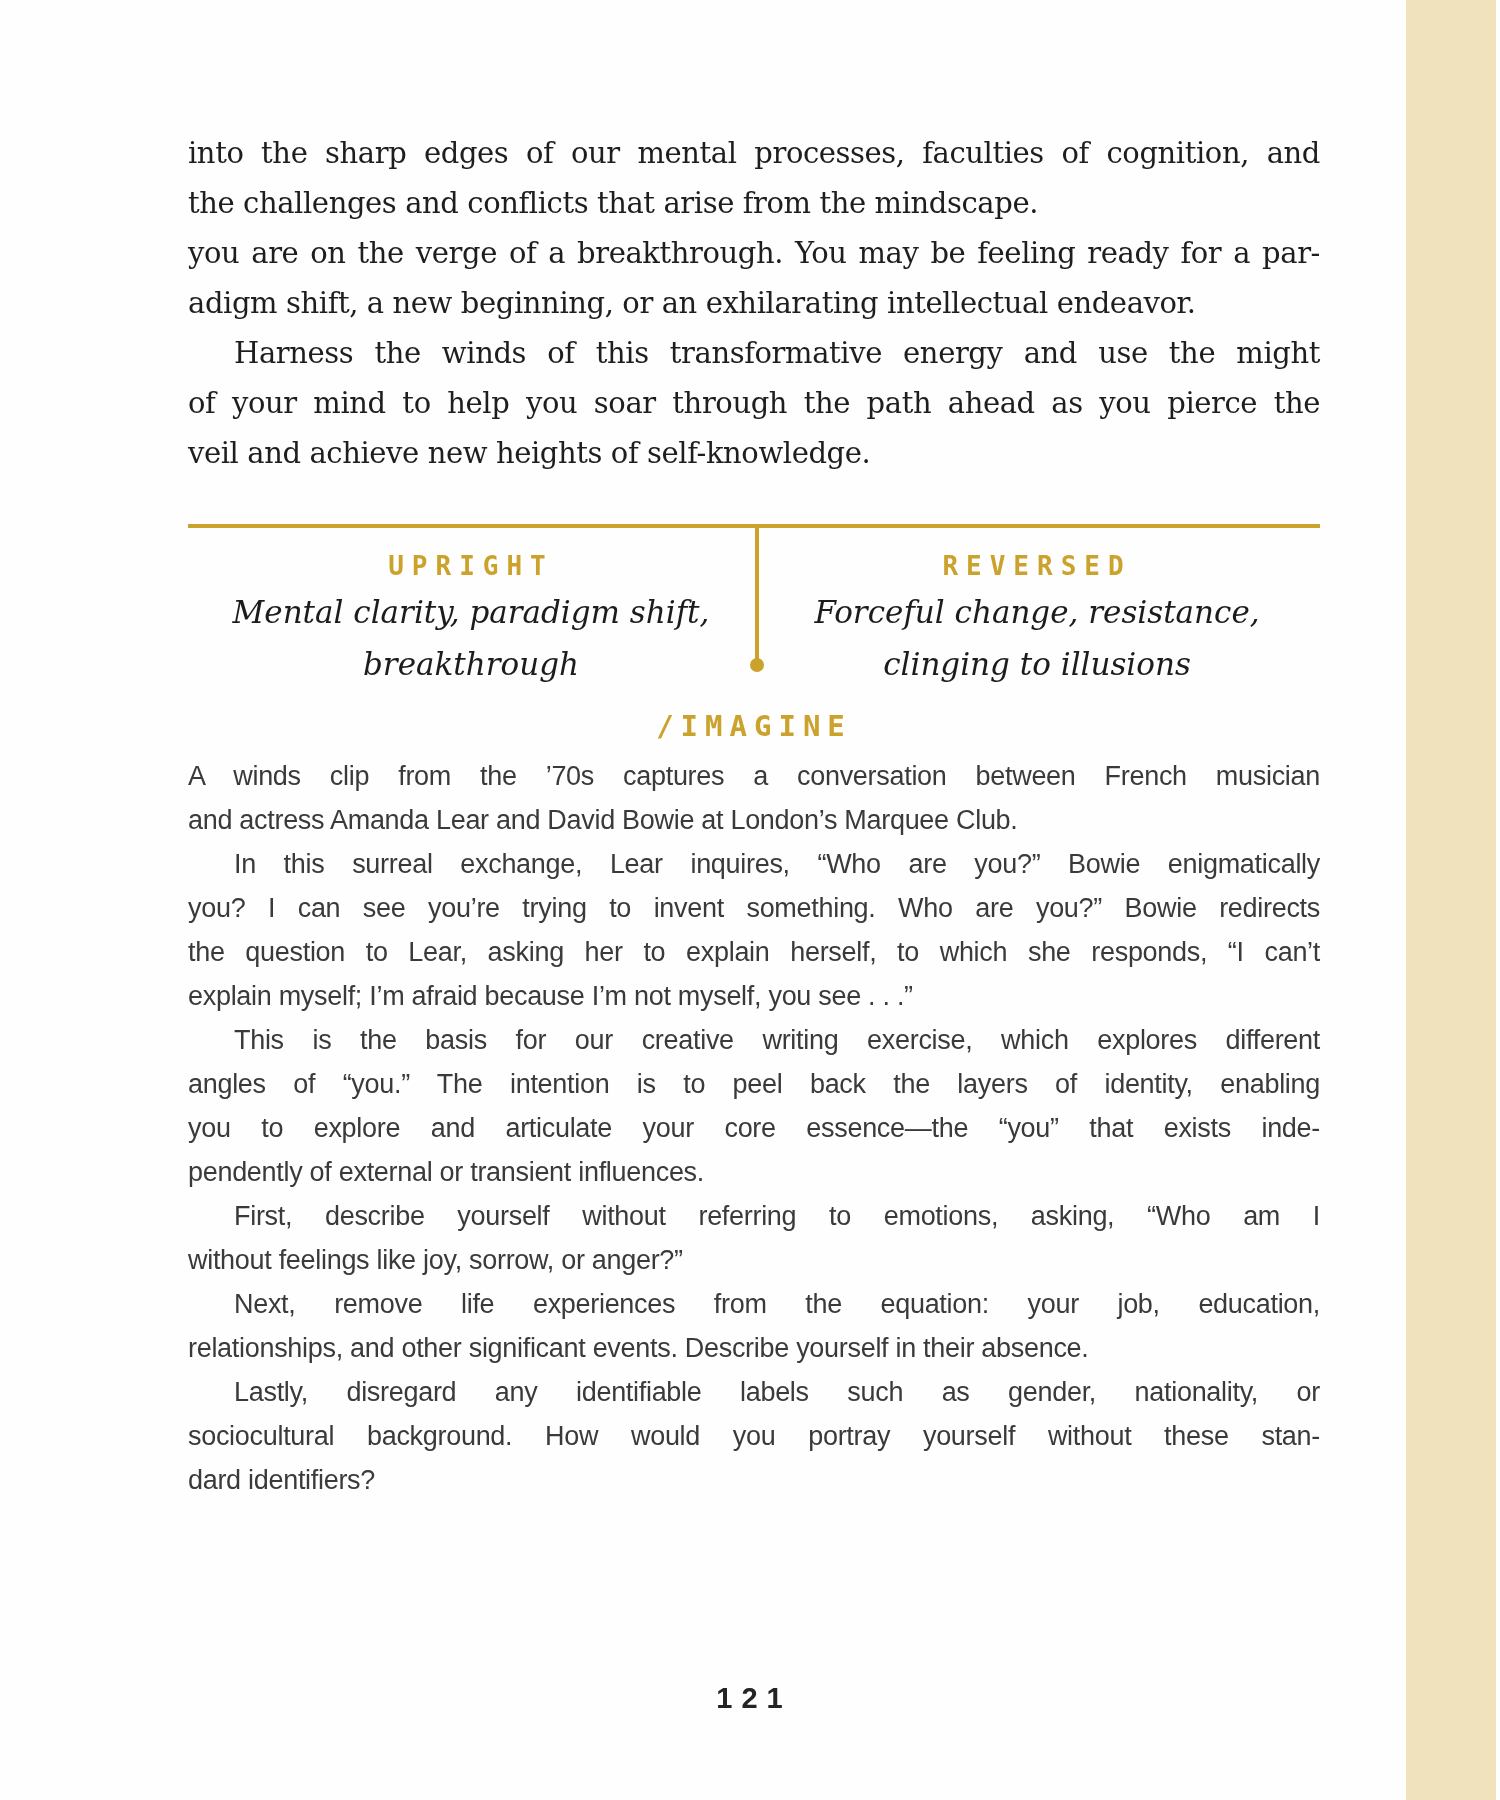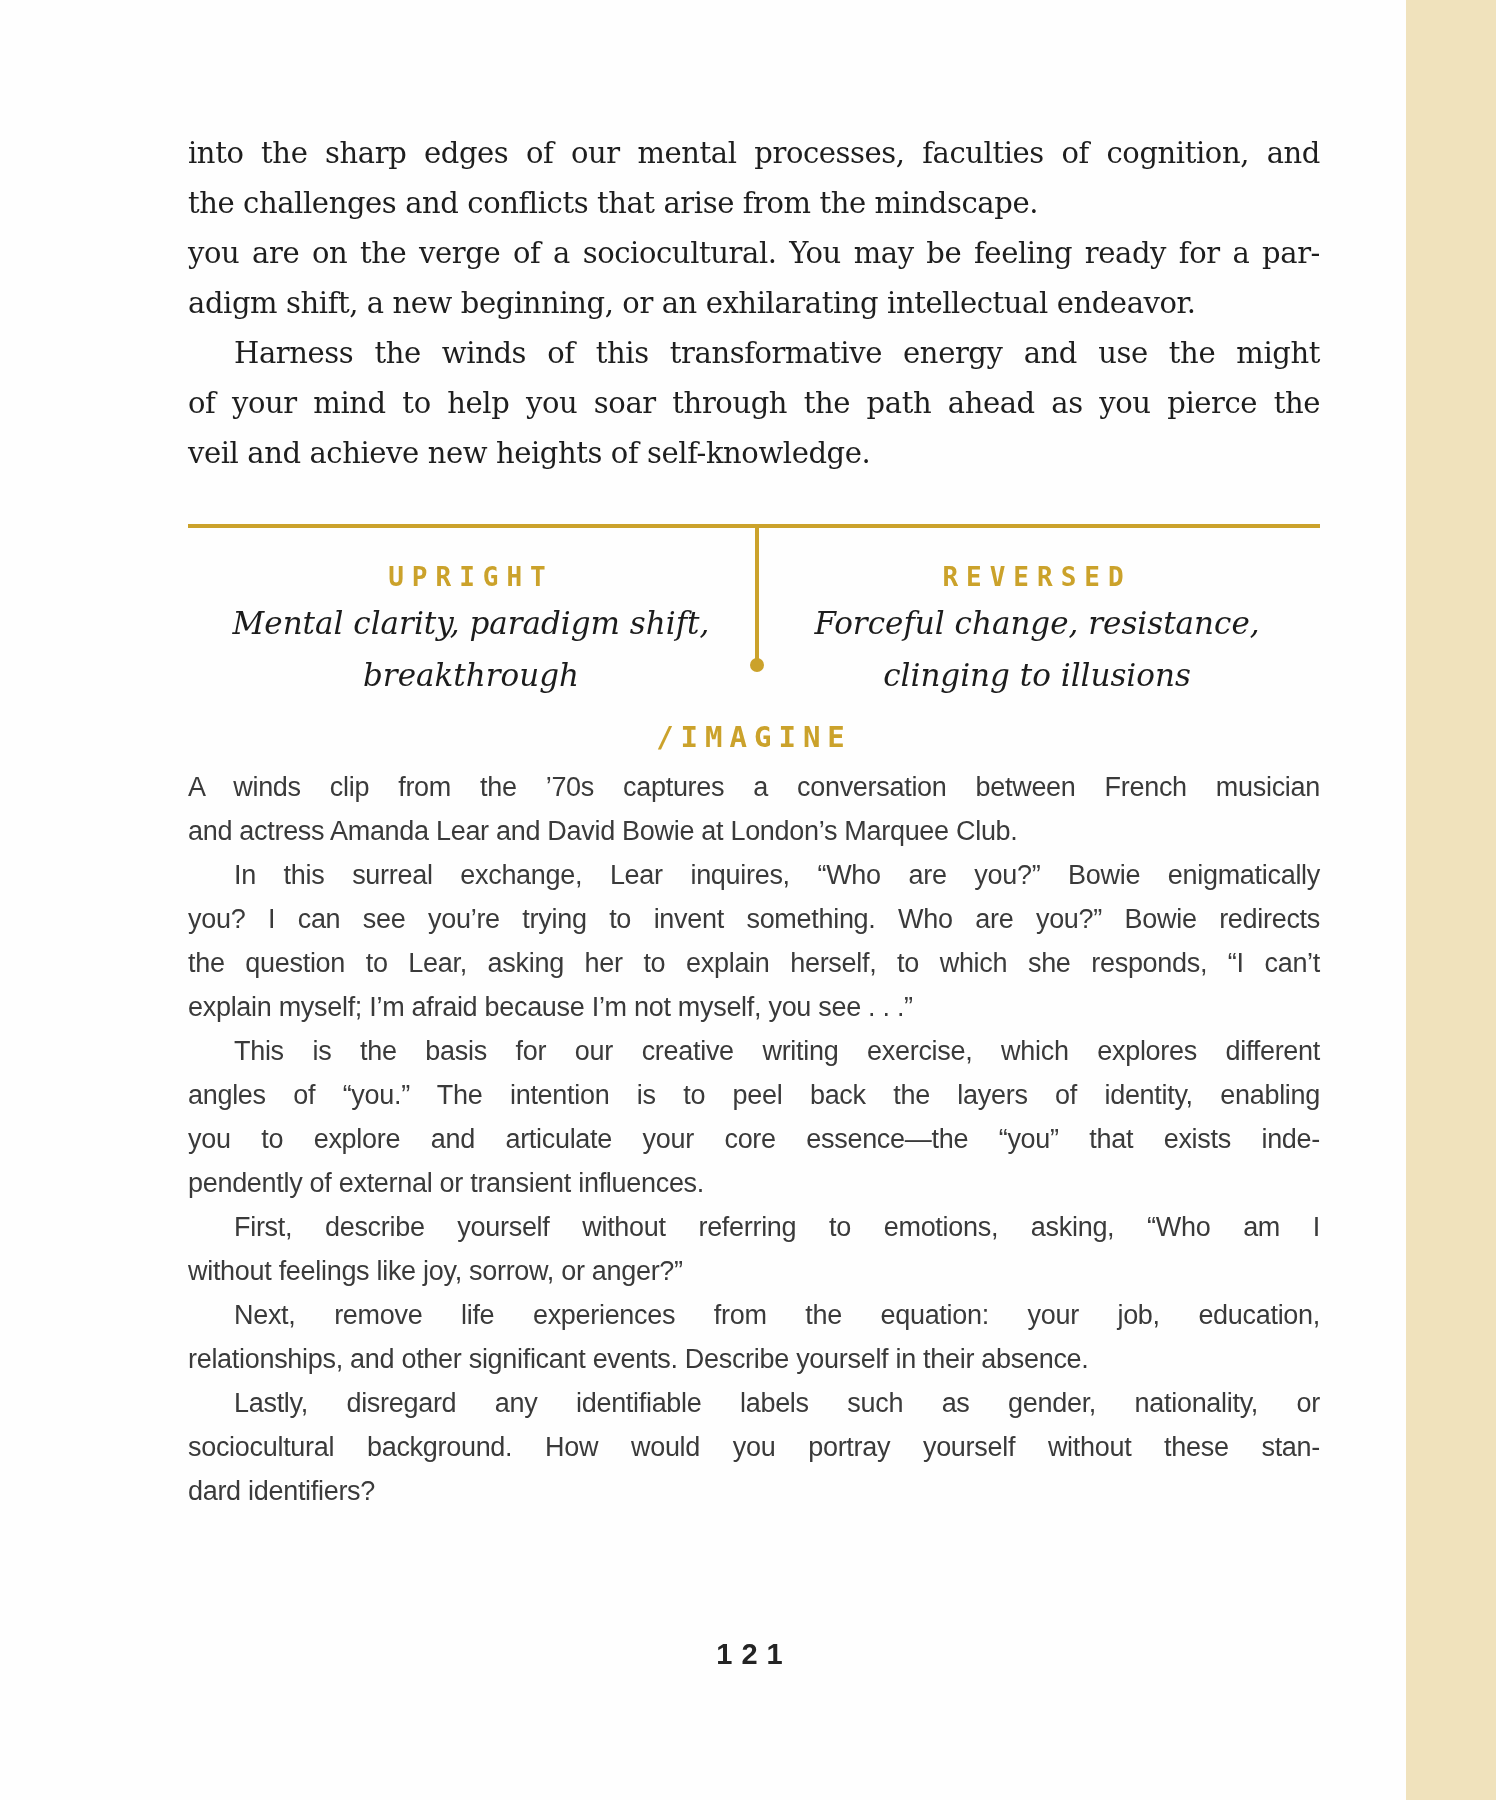--- a/index.html
+++ b/index.html
@@ -22,21 +22,21 @@
   .serif-block .ln{
     font-size:29px;line-height:50px;letter-spacing:-0.4px;
     white-space:pre;color:#1e1e1e;
   }
   .serif-block .ln.just{white-space:normal;text-align:justify;text-align-last:justify;}
   .serif-block .ln.last{white-space:normal;text-align:left;}
   .ln.indent{text-indent:46px;}
   
   .meanings{position:relative;margin-top:46px;}
   .rule-h{height:4px;background:var(--gold,#cba22b);}
-  .cols{display:flex;padding-top:33px;}
+  .cols{display:flex;padding-top:22px;}
   .col{width:566px;text-align:center;}
   .col.right{width:566px;}
   .m-head{
     font-family:"DejaVu Sans Mono", monospace;font-weight:bold;
     font-size:26px;line-height:32px;letter-spacing:8px;
     color:var(--gold,#cba22b);
   }
   .m-lines{margin-top:6px;}
   .m-lines .ln{
     font-style:italic;font-size:31px;line-height:44px;color:#1c1c1c;margin-top:8px;
@@ -59,39 +59,39 @@
   .sans-block .ln{
     font-family:"Liberation Sans", sans-serif;
     font-size:27px;line-height:44px;letter-spacing:-0.3px;
     color:#3a3a3a;white-space:pre;
   }
   .sans-block .ln.just{white-space:normal;text-align:justify;text-align-last:justify;}
   .sans-block .ln.last{white-space:normal;text-align:left;}
   .sans-block .ln.indent{text-indent:46px;}
   
   .pagenum{
-    position:absolute;left:188px;top:1638px;width:1132px;
+    position:absolute;left:188px;top:1682px;width:1132px;
     text-align:center;
     font-family:"Liberation Sans", sans-serif;font-weight:bold;
     font-size:29px;letter-spacing:9px;color:#242424;
   }
 </style>
 </head>
 <body>
 
 <div class="page">
 
   <div class="edge-strip"></div>
 
   <div class="content">
 
     <section class="serif-block" id="serif-block">
         <div class="ln just">into the sharp edges of our mental processes, faculties of cognition, and</div>
         <div class="ln last">the challenges and conflicts that arise from the mindscape.</div>
-        <div class="ln just">you are on the verge of a sociocultural. You may be feeling ready for a par-</div>
+        <div class="ln just">you are on the verge of a breakthrough. You may be feeling ready for a par-</div>
         <div class="ln last">adigm shift, a new beginning, or an exhilarating intellectual endeavor.</div>
         <div class="ln just indent">Harness the winds of this transformative energy and use the might</div>
         <div class="ln just">of your mind to help you soar through the path ahead as you pierce the</div>
         <div class="ln last">veil and achieve new heights of self-knowledge.</div>
       </section>
 
     <section class="meanings">
       <div class="rule-h"></div>
       <div class="rule-v">
         <div class="teardrop"></div>

